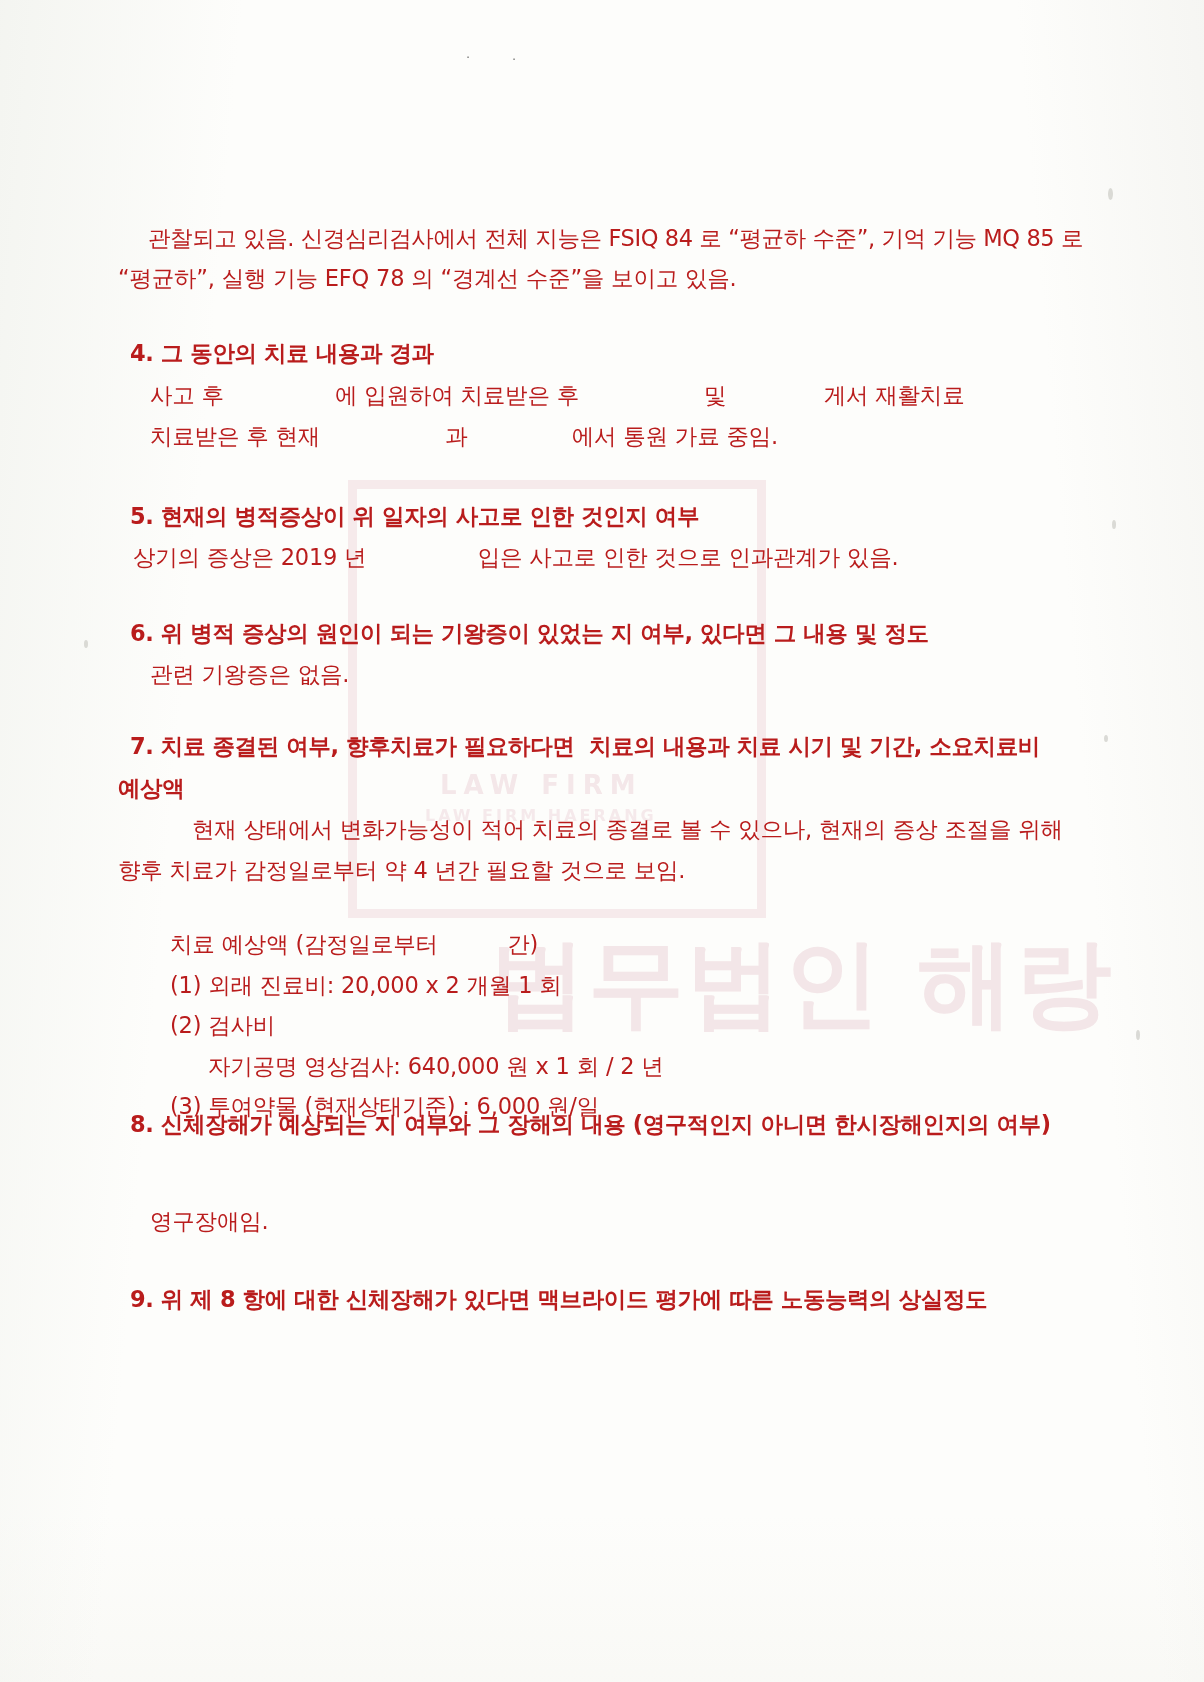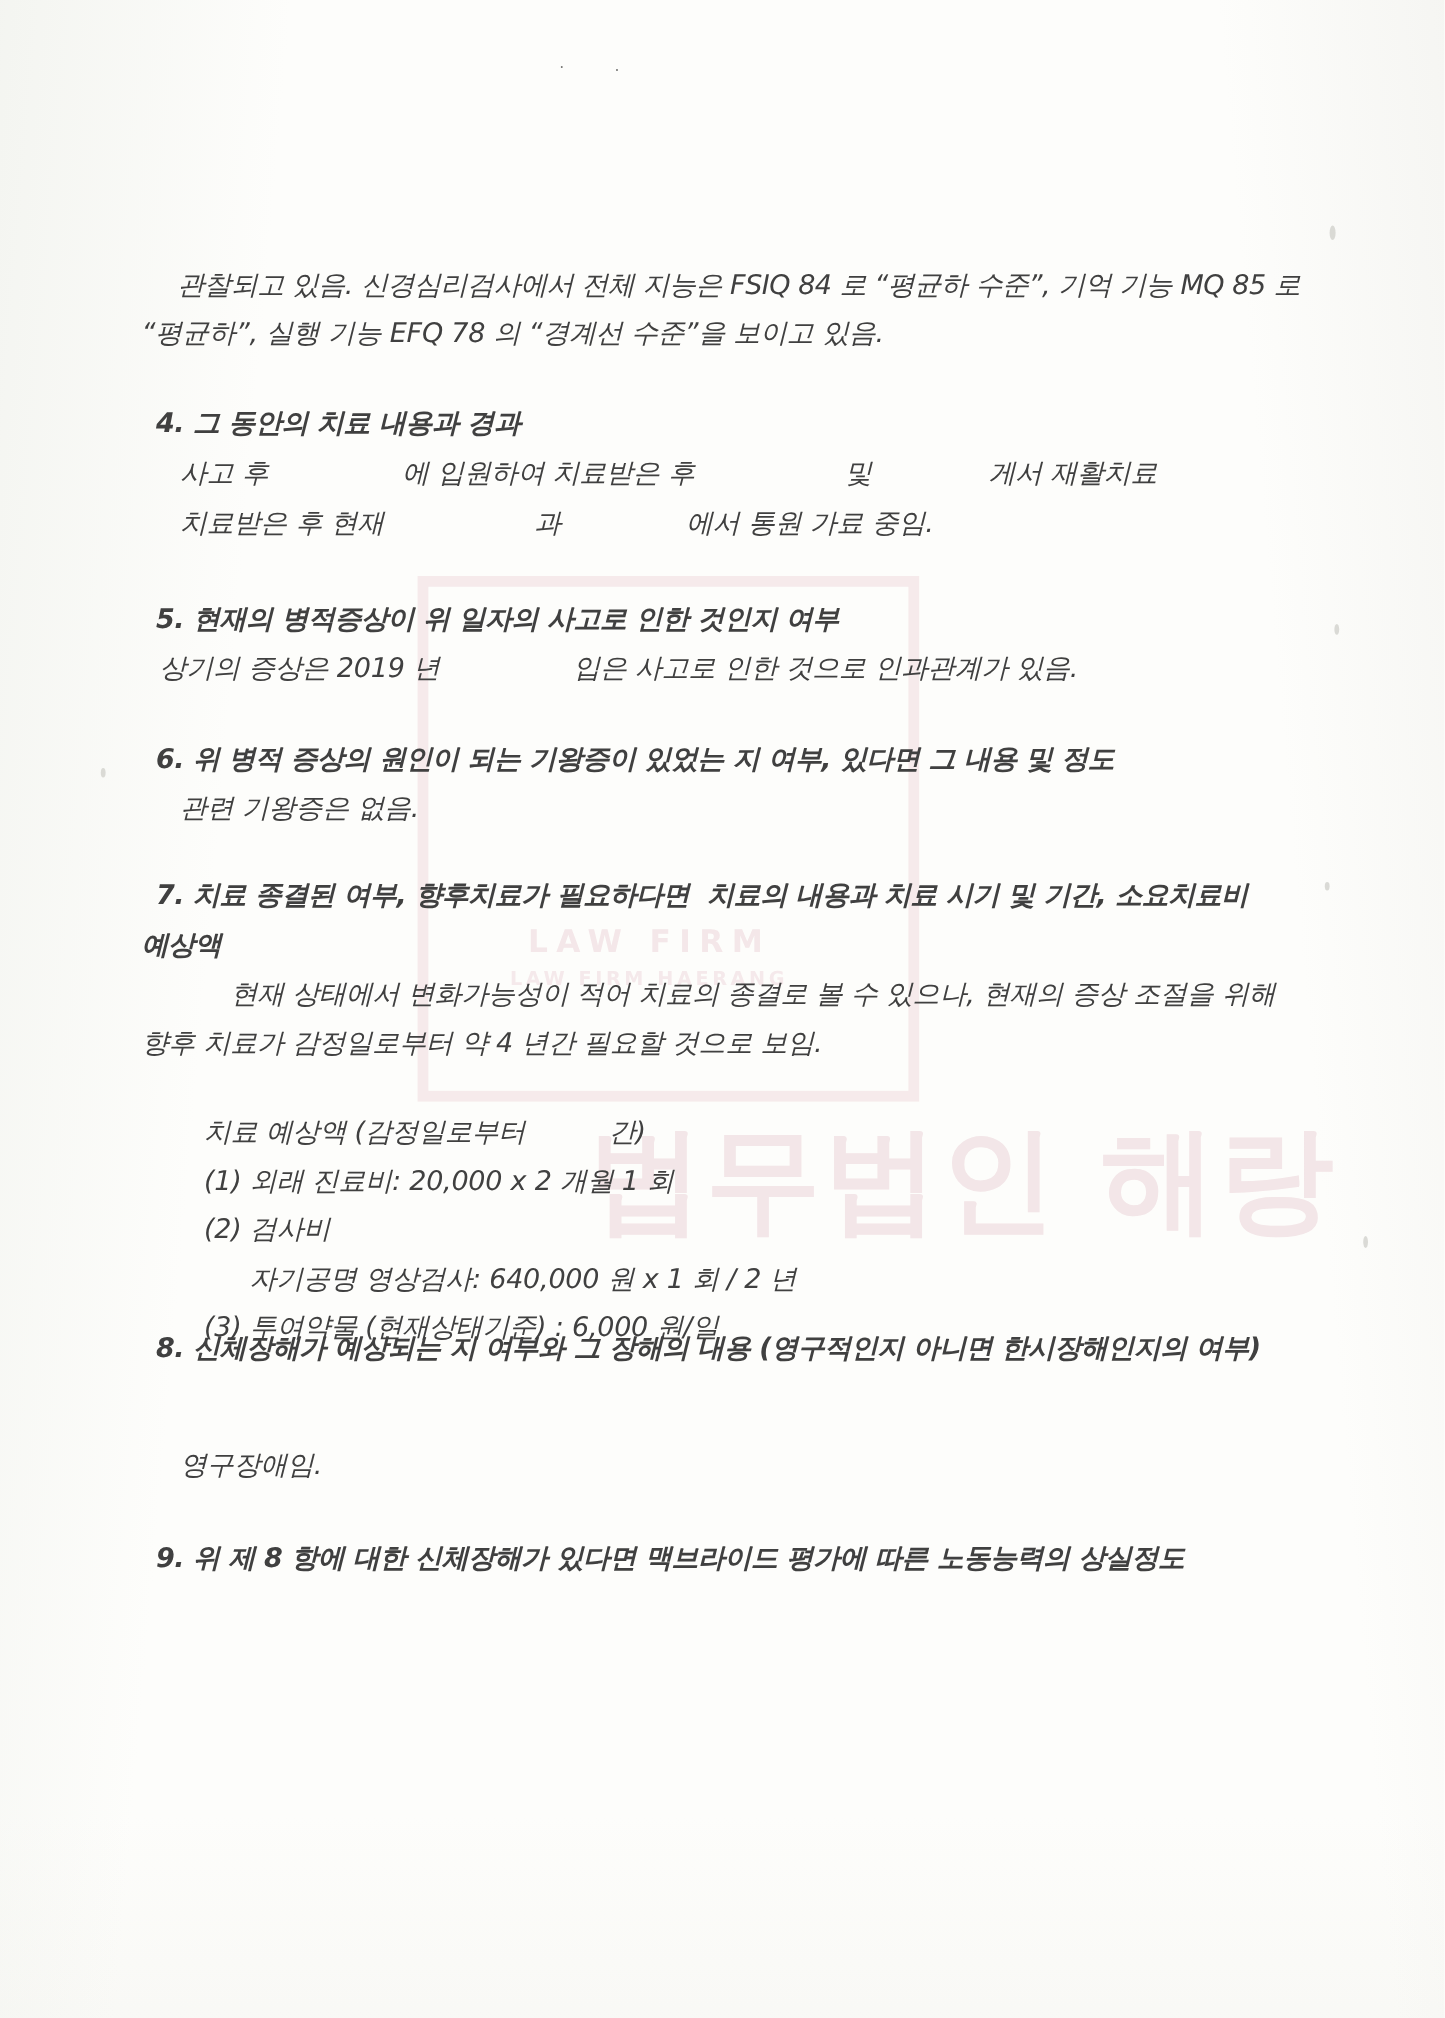--- a/index.html
+++ b/index.html
@@ -102,26 +102,25 @@
 
   
   .content {
     position: absolute;
     left: 0;
     top: 0;
     width: 1204px;
   }
   .line {
     position: absolute;
-    color: #404040;
+    color: #b91c1c;
     font-size: 22.5px;
     line-height: 1.5;
     white-space: pre;
     letter-spacing: -0.2px;
-    font-style: italic;
   }
   .bold {
     font-weight: 700;
     letter-spacing: -0.4px;
   }
 </style>
 </head>
 <body>
 
 <div class="page">

